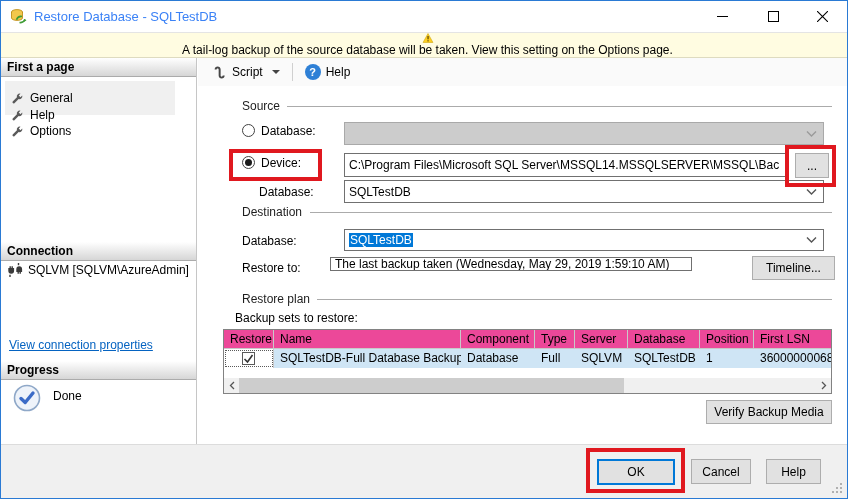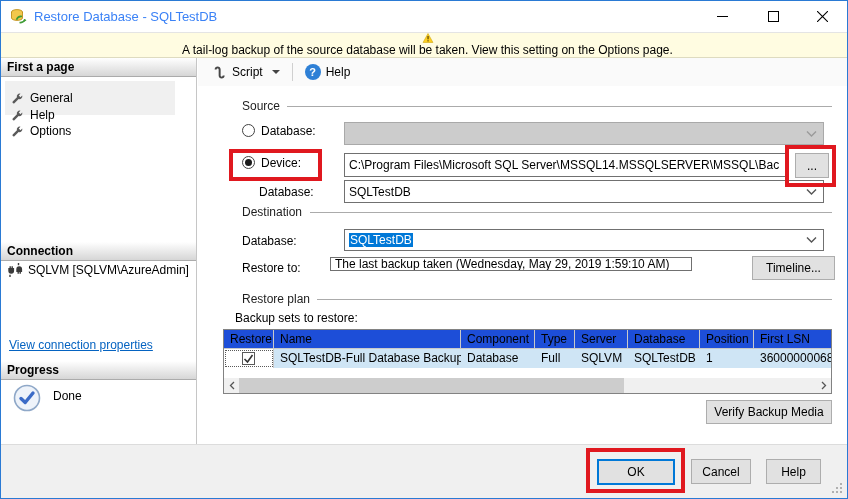--- a/index.html
+++ b/index.html
@@ -102,21 +102,21 @@
   .btn {
     position: absolute; background: #e1e1e1; border: 1px solid #adadad;
     font-size: 12px; display: flex; align-items: center; justify-content: center;
     cursor: default;
   }
   .btn.focused { border: 2px solid #0078d7; }
   
   #bktable { position: absolute; left: 25px; top: 271px; width: 609px; height: 65px; border: 1px solid #828282; background: #fff; }
   .trow { display: flex; height: 19px; }
   .tcell { height: 100%; padding: 2px 0 0 6px; font-size: 12px; overflow: hidden; white-space: nowrap; }
-  .thead .tcell { border-right: 1px solid #c9c9c9; border-bottom: 1px solid #c9c9c9; background: #1d4ed8; }
+  .thead .tcell { border-right: 1px solid #c9c9c9; border-bottom: 1px solid #c9c9c9; background: #ec4899; }
   .tdata { background: #cfe5f5; }
   .tdata .cell-check { background: #fff; border-right: 1px solid #c9c9c9; outline: 1px dotted #5a5a5a; outline-offset: -2px; display:flex; align-items:center; justify-content:center; padding:0; }
   .c0 { width: 50px; } .c1 { width: 187px; } .c2 { width: 74px; } .c3 { width: 40px; }
   .c4 { width: 53px; } .c5 { width: 72px; } .c6 { width: 54px; } .c7 { width: 77px; border-right: none !important; }
   .checkbox { width: 13px; height: 13px; border: 1px solid #5a5a5a; background: #fff; display: flex; align-items: center; justify-content: center; }
   #hscroll { position: absolute; left: 0; bottom: 0; width: 607px; height: 15px; background: #f0f0f0; display: flex; align-items: center; }
   .scroll-arrow { width: 15px; height: 15px; display: flex; align-items: center; justify-content: center; }
   #hthumb { width: 385px; height: 15px; background: #cdcdcd; }
   
   #footer {

